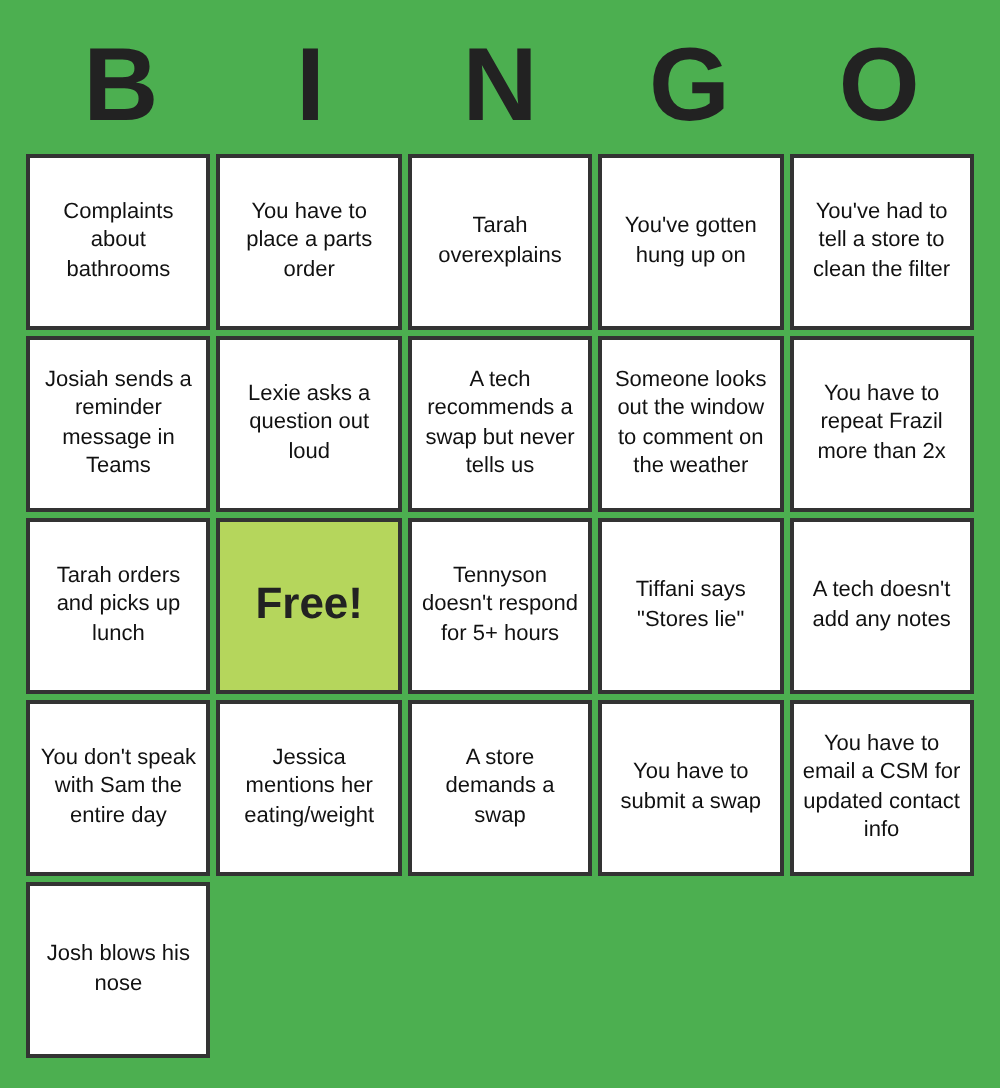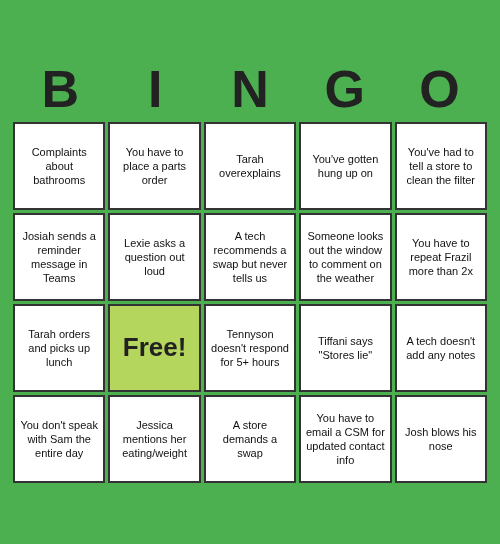--- a/index.html
+++ b/index.html
@@ -42,21 +42,21 @@
       align-items: center;
       justify-content: center;
       text-align: center;
       padding: 4px;
       font-size: 11px;
       line-height: 1.3;
       color: #111;
     }
     .bingo-cell.free {
       background: #b5d65c;
-      font-size: 26px;
+      font-size: 22px;
       font-weight: bold;
       color: #222;
     }
   </style>
 </head>
 <body>
 
 <div class="bingo-card">
   <div class="bingo-header">
   <div class="bingo-letter">B</div>
@@ -77,16 +77,17 @@
       <div class="bingo-cell">Someone looks out the window to comment on the weather</div>
       <div class="bingo-cell">You have to repeat Frazil more than 2x</div>
       <div class="bingo-cell">Tarah orders and picks up lunch</div>
       <div class="bingo-cell free">Free!</div>
       <div class="bingo-cell">Tennyson doesn't respond for 5+ hours</div>
       <div class="bingo-cell">Tiffani says "Stores lie"</div>
       <div class="bingo-cell">A tech doesn't add any notes</div>
       <div class="bingo-cell">You don't speak with Sam the entire day</div>
       <div class="bingo-cell">Jessica mentions her eating/weight</div>
       <div class="bingo-cell">A store demands a swap</div>
+      <div class="bingo-cell">You have to submit a swap</div>
       <div class="bingo-cell">You have to email a CSM for updated contact info</div>
       <div class="bingo-cell">Josh blows his nose</div>
     </div>
 </div>
 
 </body></html>

